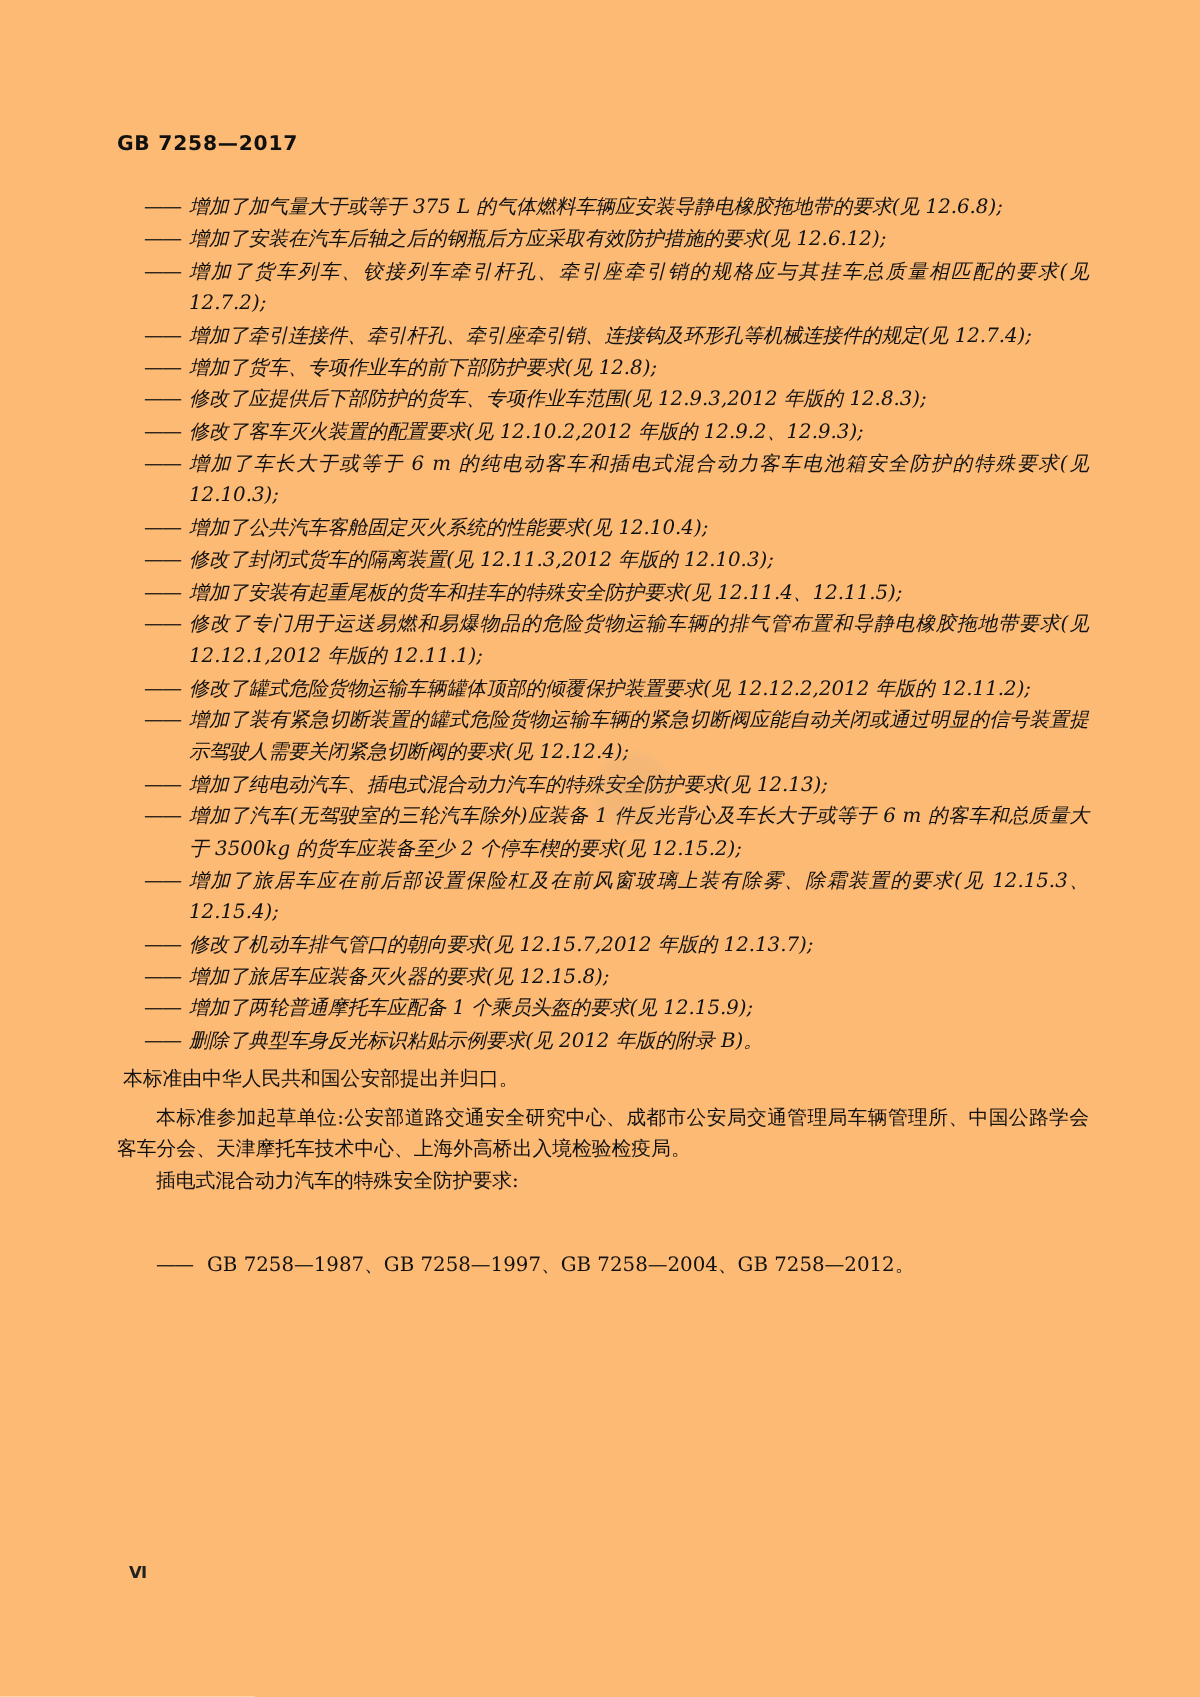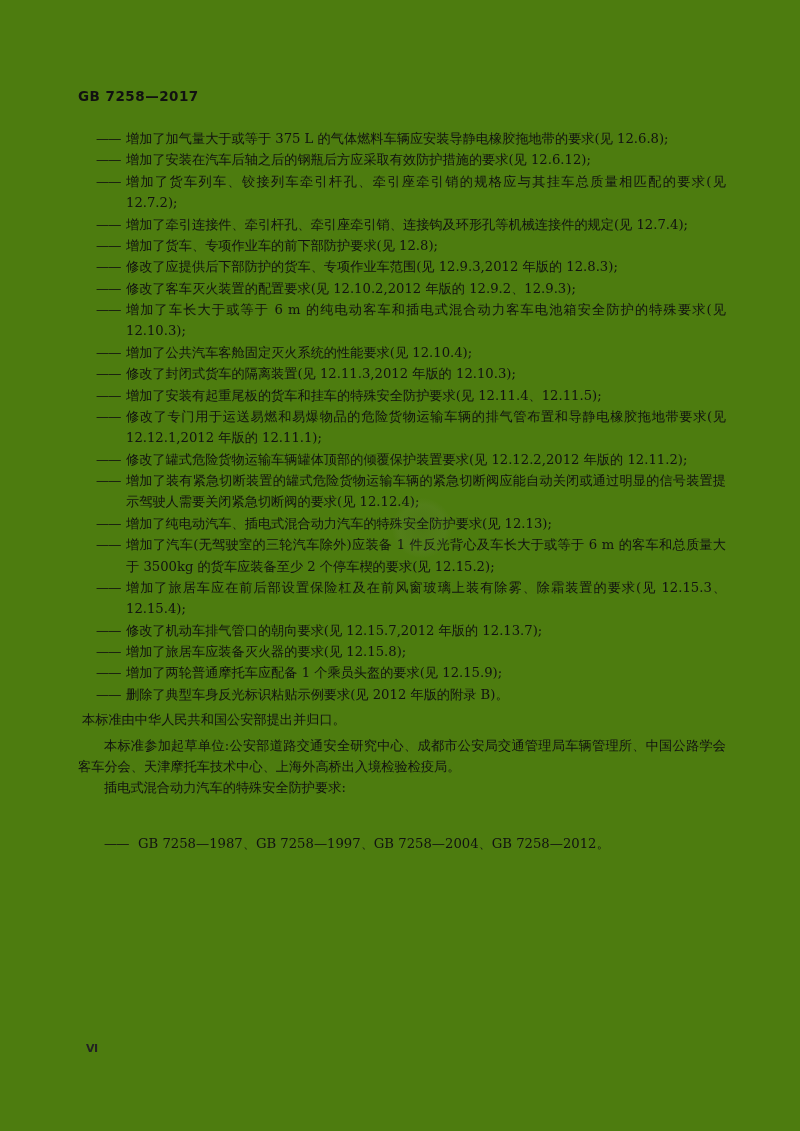--- a/index.html
+++ b/index.html
@@ -13,21 +13,21 @@
     font-family: "DejaVu Serif", "Liberation Serif", serif;
     color: #1a1a1a;
     position: relative;
     overflow: hidden;
   }
   .page {
     position: absolute;
     left: 0; top: 0;
     width: 800px;
     height: 1131px;
-    background: #4d7c0f;
+    background: #fdba74;
   }
   .header {
     position: absolute;
     left: 78px;
     top: 88px;
     font-family: "DejaVu Sans", "Liberation Sans", sans-serif;
     font-weight: bold;
     font-size: 13.5px;
     letter-spacing: 0.3px;
     color: #111;
@@ -51,20 +51,21 @@
     text-justify: inter-ideograph;
   }
   .dash-item .dash {
     position: absolute;
     left: 18px;
     top: 0;
     letter-spacing: -1px;
   }
   .dash-item .body {
     display: block;
+    font-style: italic;
   }
   .para {
     margin: 0;
     text-indent: 26px;
     text-align: justify;
     text-justify: inter-ideograph;
   }
   .para-flat {
     margin: 4px;
     text-indent: 0;

